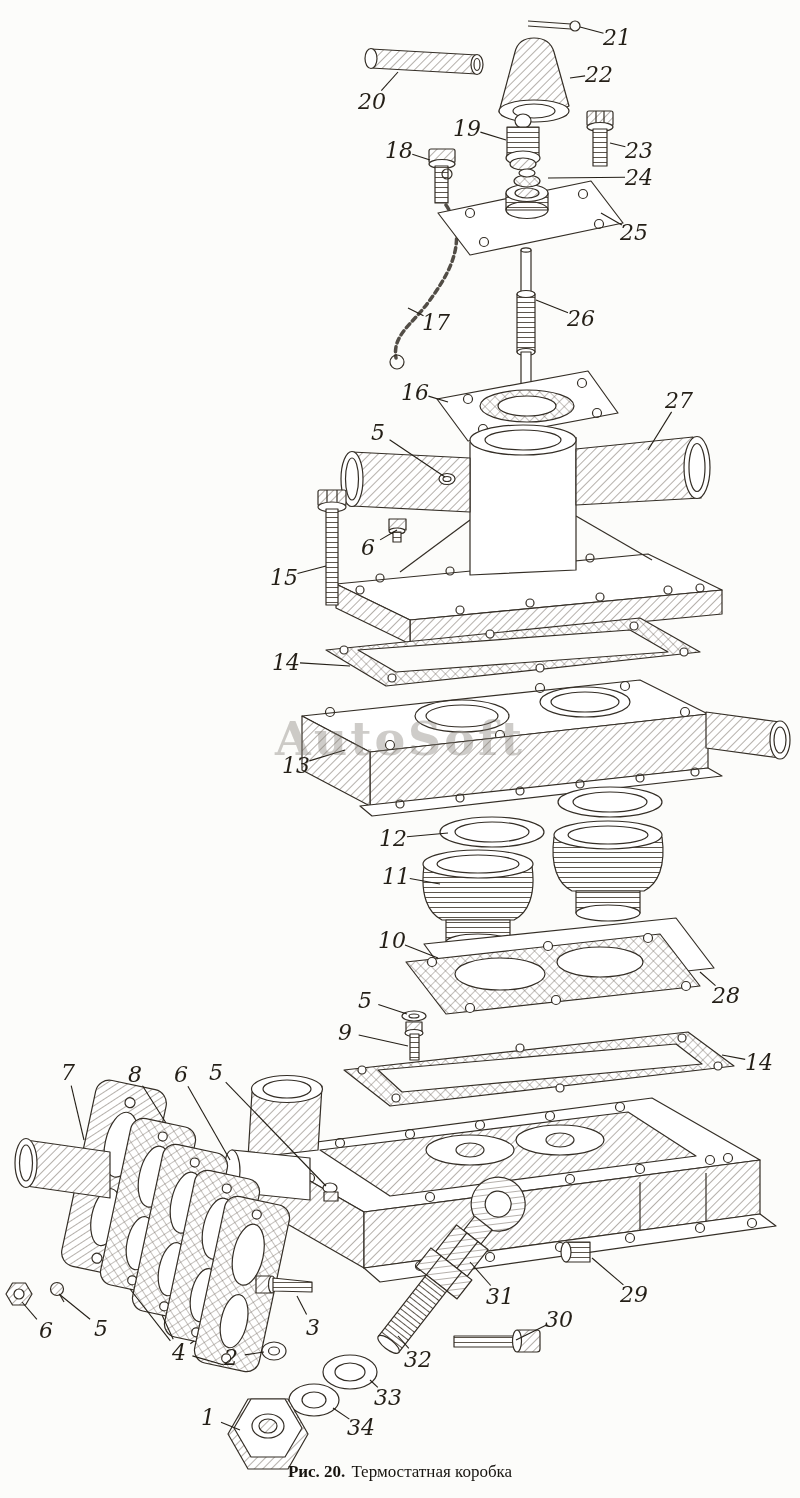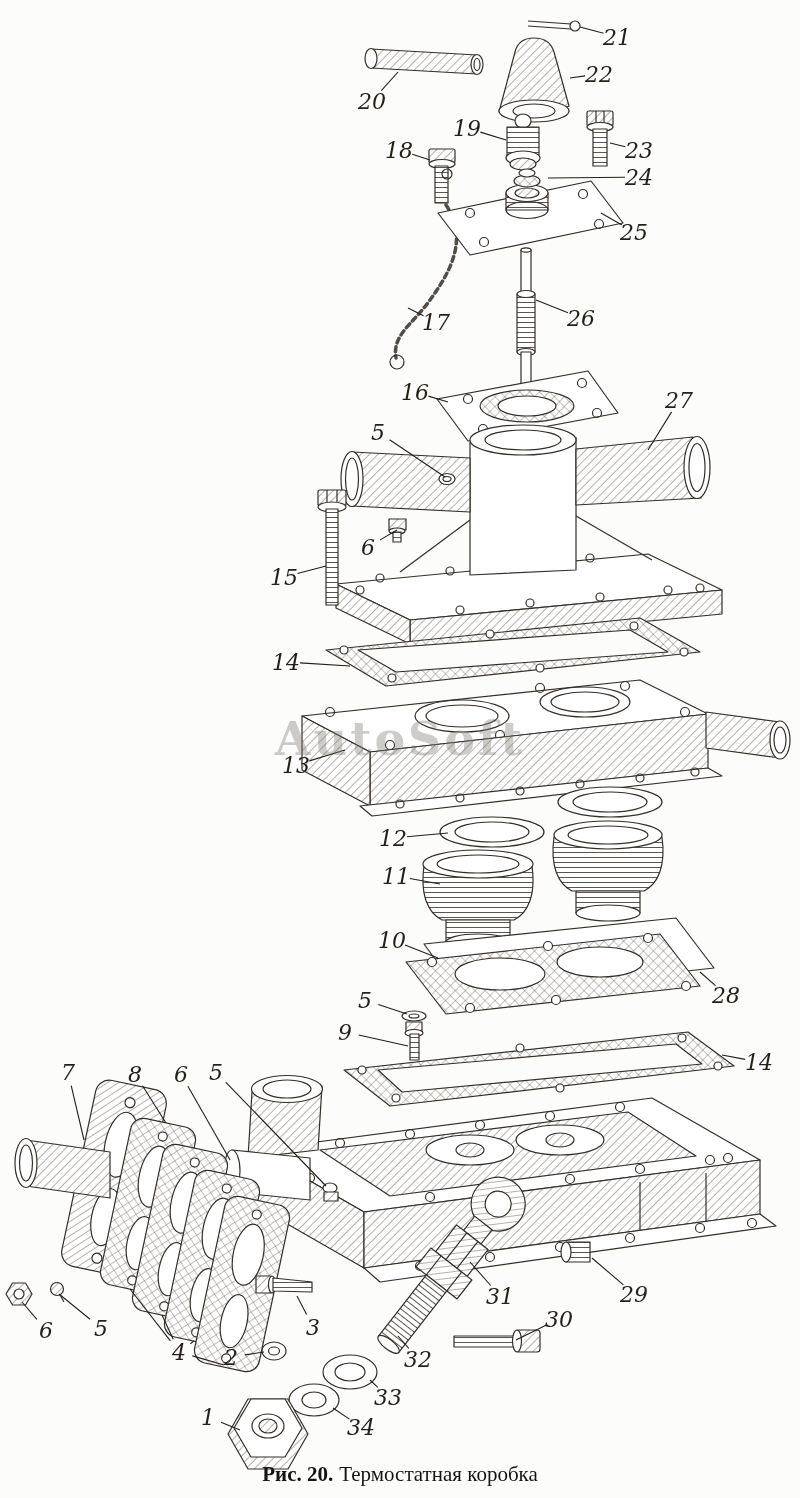--- a/index.html
+++ b/index.html
@@ -9,21 +9,21 @@
   }
   svg.diagram{position:absolute;left:0;top:0;}
   .watermark{
     position:absolute;top:712px;left:50%;transform:translateX(-50%);
     font-size:46px;font-weight:600;letter-spacing:3px;
     color:rgba(125,120,112,0.38);white-space:nowrap;pointer-events:none;
     font-family:"DejaVu Serif",serif;
   }
   .caption{
     position:absolute;left:0;right:0;top:1462px;text-align:center;
-    font-size:21px;color:#17140f;font-family:"Liberation Serif","DejaVu Serif",serif;
+    font-size:17px;color:#17140f;font-family:"Liberation Serif","DejaVu Serif",serif;
   }
   .caption .num{font-weight:bold;margin-right:6px;}
   .callout{
     font-family:"DejaVu Serif",serif;font-style:italic;font-size:22px;
     fill:var(--ink,#241f17);text-anchor:middle;
   }
   .leader{stroke:var(--ink,#241f17);stroke-width:1.1;}
 </style>
 </head>
 <body>

